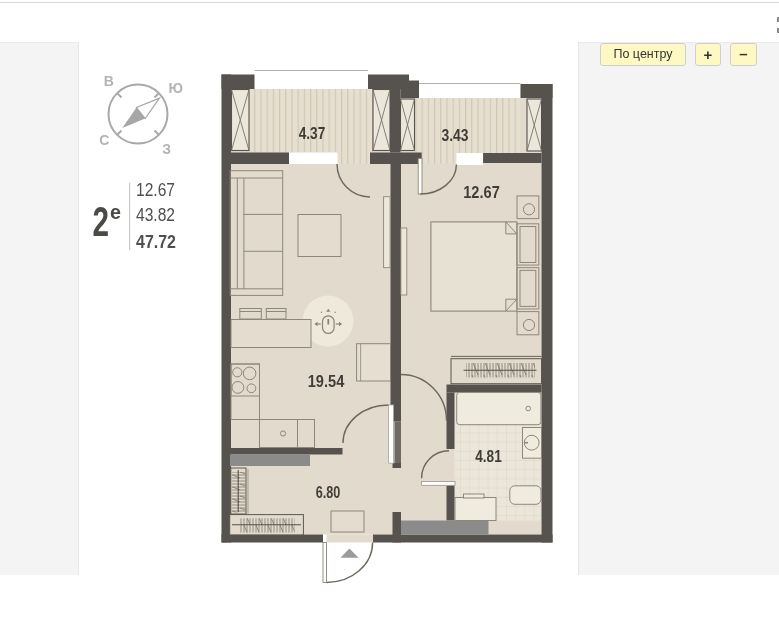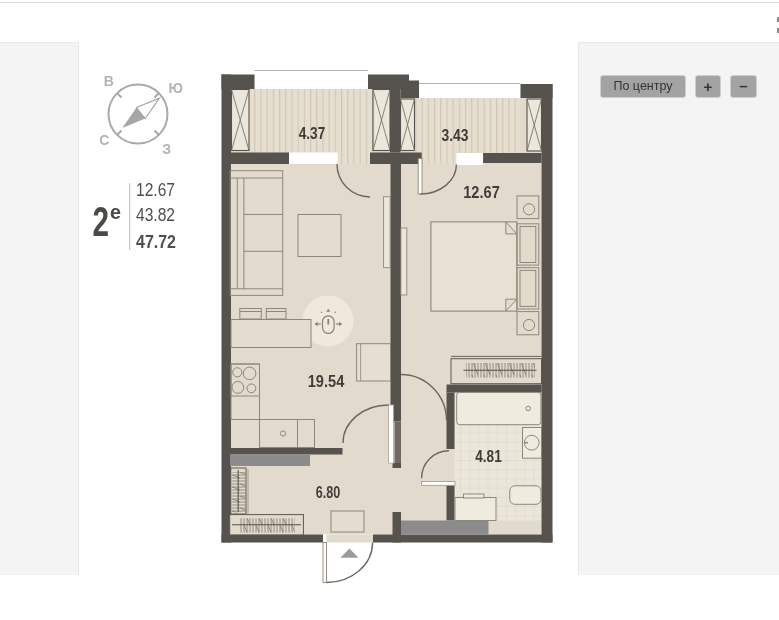--- a/index.html
+++ b/index.html
@@ -1,19 +1,19 @@
 <!DOCTYPE html>
 <html><head>
 <meta charset="utf-8">
 <style>
   html,body{margin:0;padding:0;background:#ffffff;font-family:"Liberation Sans",sans-serif;}
   body{width:779px;height:620px;overflow:hidden;position:relative;}
   .panel{position:absolute;background:#f4f4f4;}
-  .btn{position:absolute;background:#a3a3a3;border:1px solid #cfcfcf;border-radius:3px;
-       box-sizing:border-box;color:#333;text-align:center;margin-top:32px;}
+  .btn{position:absolute;background:#fef9c3;border:1px solid #cfcfcf;border-radius:3px;
+       box-sizing:border-box;color:#333;text-align:center;}
 </style>
 </head>
 <body>
 
 <div style="position:absolute;left:0;top:2px;width:779px;height:1px;background:#d9d9d9;"></div>
 
 <div class="panel" style="left:0;top:42px;width:79px;height:533px;border-top:1px solid #ebebeb;border-right:1px solid #e7e7e7;box-sizing:border-box;"></div>
 
 <div class="panel" style="left:578px;top:42px;width:201px;height:533px;border-top:1px solid #ebebeb;border-left:1px solid #e7e7e7;box-sizing:border-box;"></div>
 

